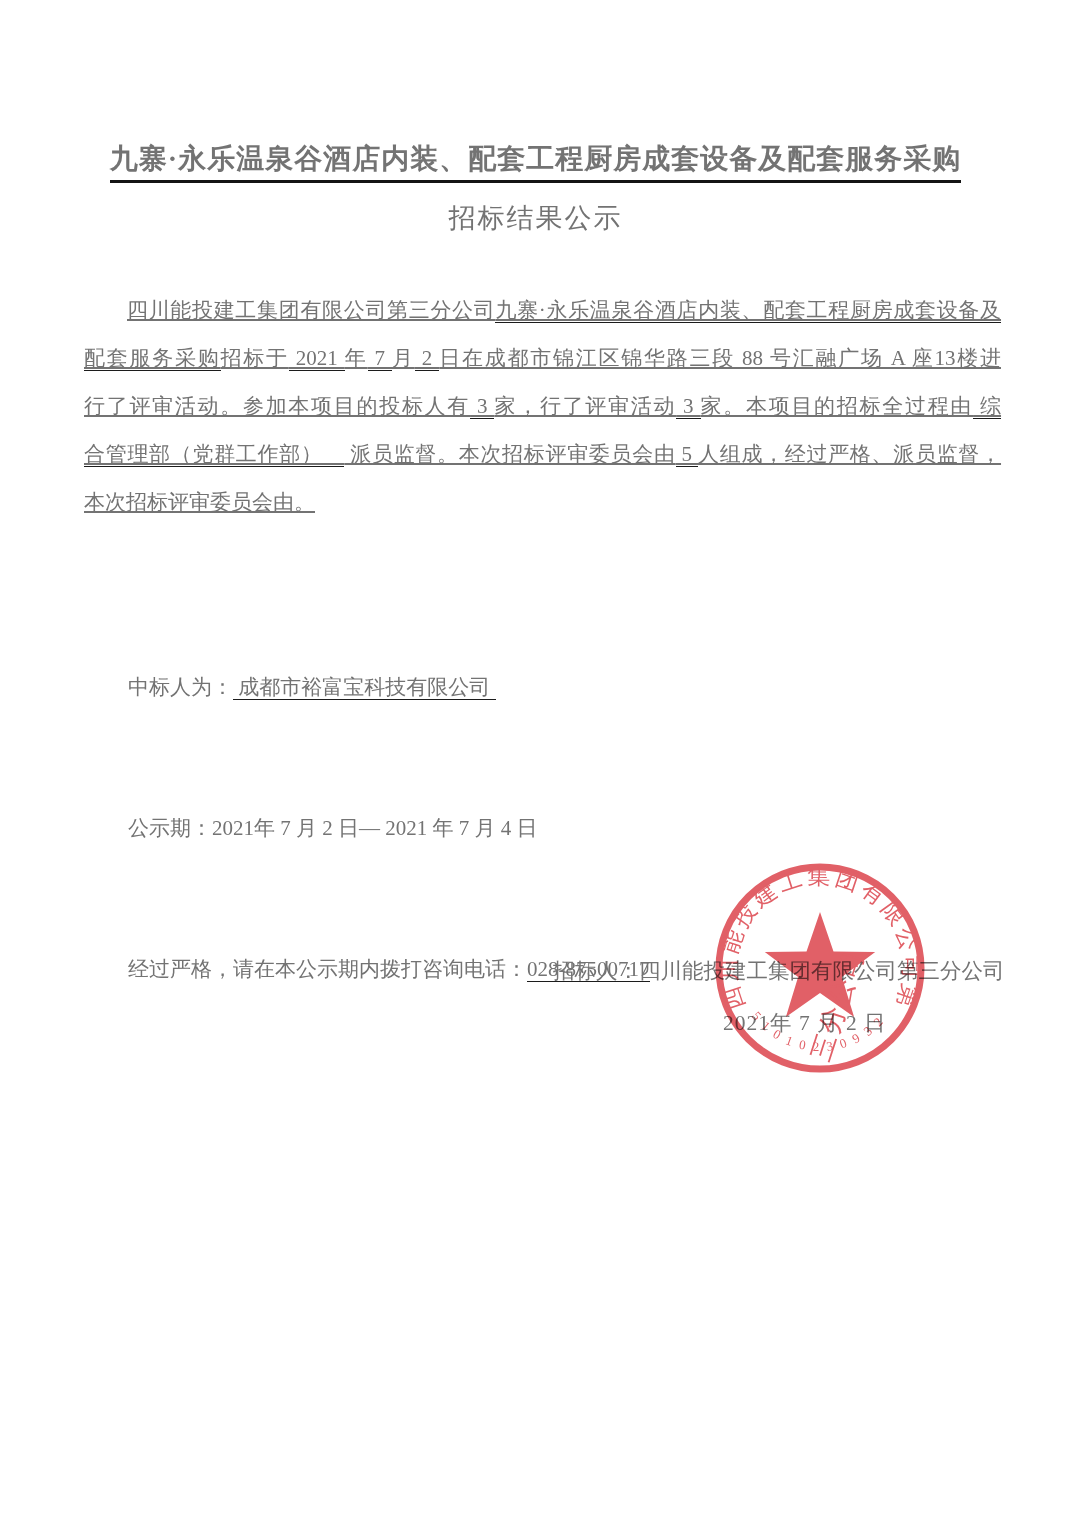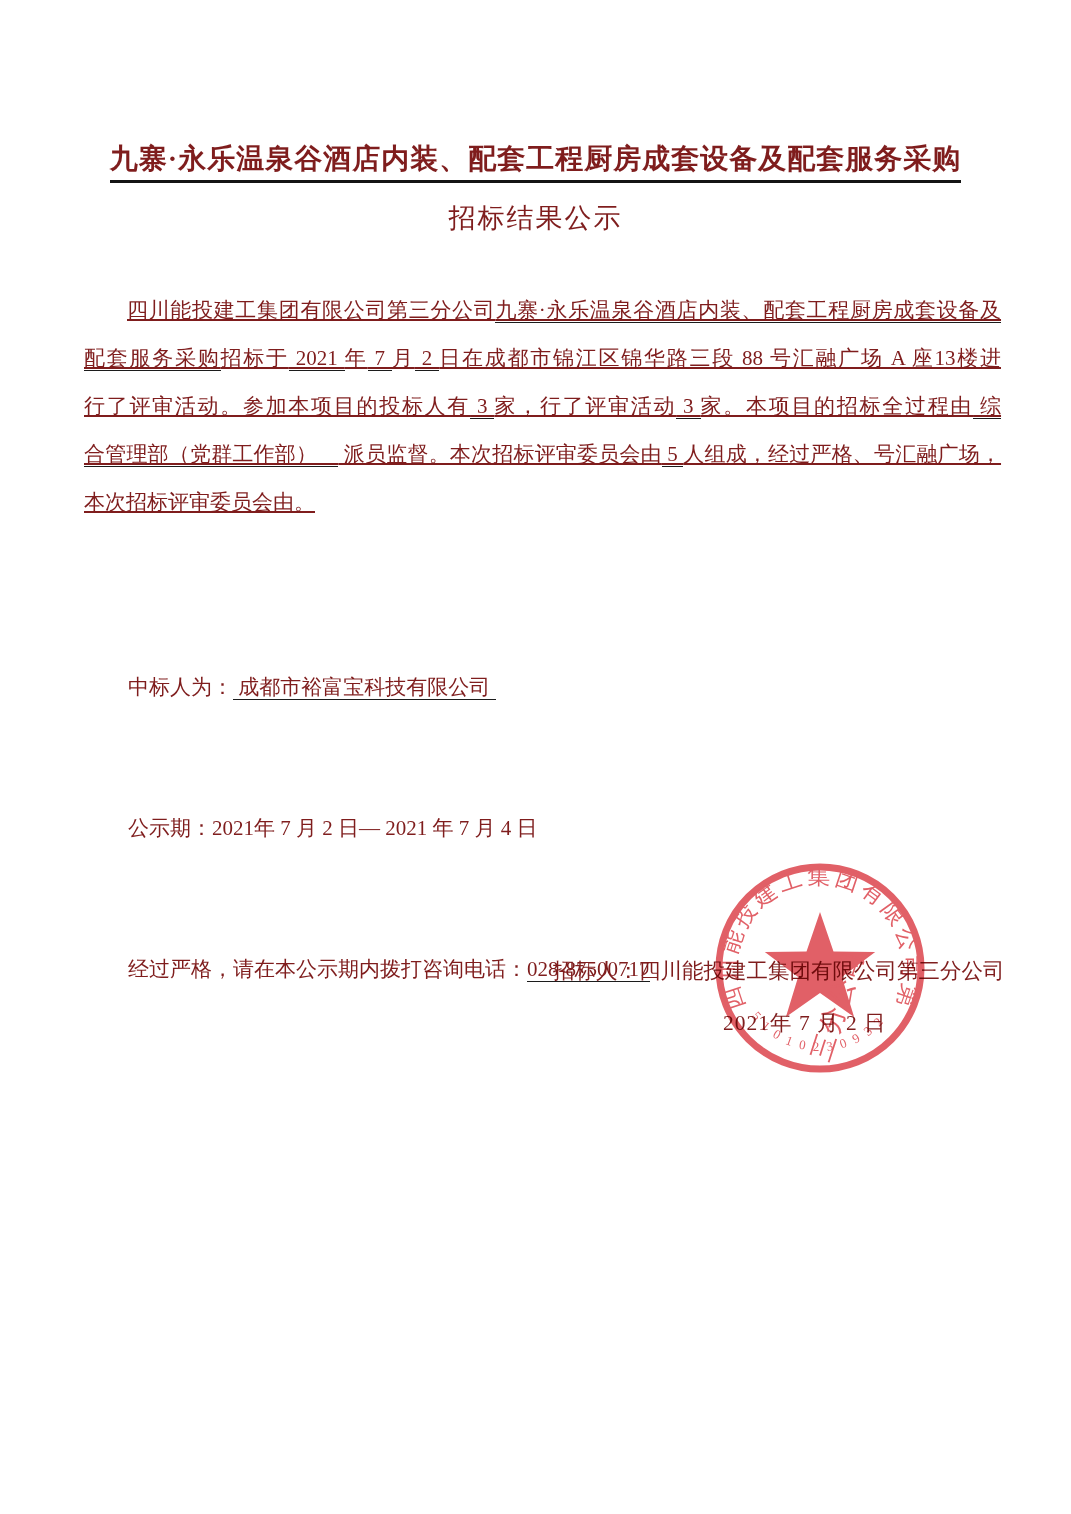--- a/index.html
+++ b/index.html
@@ -2,21 +2,21 @@
 <html><head>
 <meta charset="utf-8">
 <style>
   html,body{margin:0;padding:0;background:#e8e8e8;}
   .page{
     position:relative;
     width:1071px;height:1514px;
     margin:0 auto;
     background:#ffffff;
     font-family:"Liberation Serif","DejaVu Serif",serif;
-    color:#7f1d1d;
+    color:#737373;
     overflow:hidden;
   }
   .title1{
     position:absolute;top:140px;left:0;width:100%;
     text-align:center;font-size:28px;font-weight:bold;
     letter-spacing:1px;
   }
   .tu{border-bottom:3px solid #141414;padding-bottom:6px;}
   .title2{
     position:absolute;top:200px;left:0;width:100%;
@@ -65,21 +65,21 @@
   <div class="title1">
     <span class="tu">九寨·永乐温泉谷酒店内装、配套工程厨房成套设备及配套服务采购</span>
   </div>
 
   <div class="title2">招标结果公示</div>
 
   <div class="para">
     <div class="pline indent"><span>四川能投建工集团有限公司第三分公司</span><span class="u">九寨·永乐温泉谷酒店内装、配套工程厨房成套设备及</span></div>
     <div class="pline"><span class="u">配套服务采购</span><span>招标于</span><span class="u"> 2021 </span><span>年</span><span class="u"> 7 </span><span>月</span><span class="u"> 2 </span><span>日在成都市锦江区锦华路三段 88 号汇融广场 A 座13楼进</span></div>
     <div class="pline"><span>行了评审活动。参加本项目的投标人有</span><span class="u"> 3 </span><span>家，行了评审活动</span><span class="u"> 3 </span><span>家。本项目的招标全过程由</span><span class="u"> 综</span></div>
-    <div class="pline"><span class="u">合管理部（党群工作部）　</span><span> 派员监督。本次招标评审委员会由</span><span class="u"> 5 </span><span>人组成，经过严格、号汇融广场，</span></div>
+    <div class="pline"><span class="u">合管理部（党群工作部）　</span><span> 派员监督。本次招标评审委员会由</span><span class="u"> 5 </span><span>人组成，经过严格、派员监督，</span></div>
     <div class="pline last"><span>本次招标评审委员会由。</span></div>
   </div>
 
   <div class="mid">
     <div><span>中标人为：</span><span class="u"> 成都市裕富宝科技有限公司 </span></div>
     <div>公示期：2021年 7 月 2 日— 2021 年 7 月 4 日</div>
     <div><span>经过严格，请在本公示期内拨打咨询电话：</span><span class="u">028-87500717</span></div>
   </div>
 
   <div class="signline"><span>招标人：</span><span>四川能投建工集团有限公司第三分公司</span></div>

